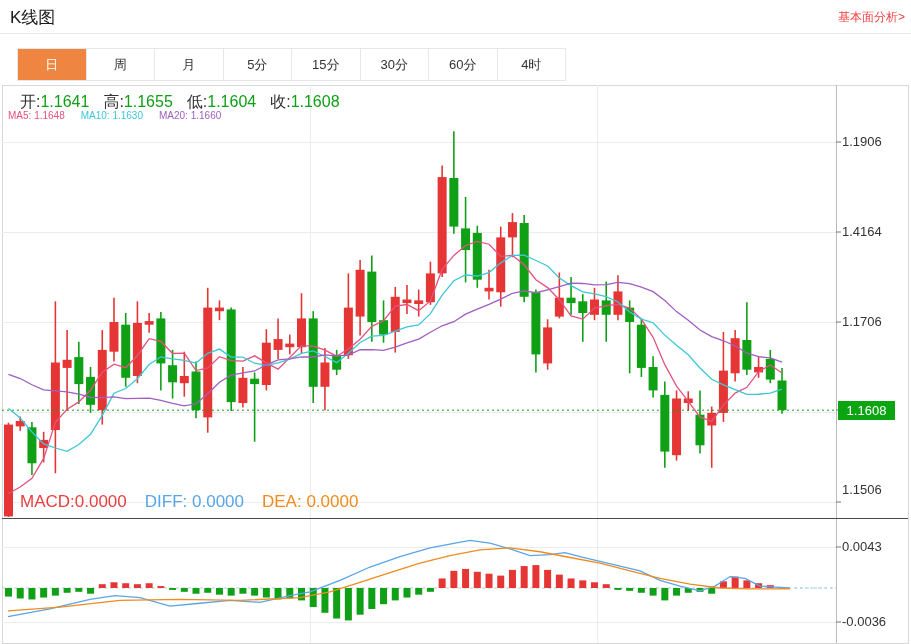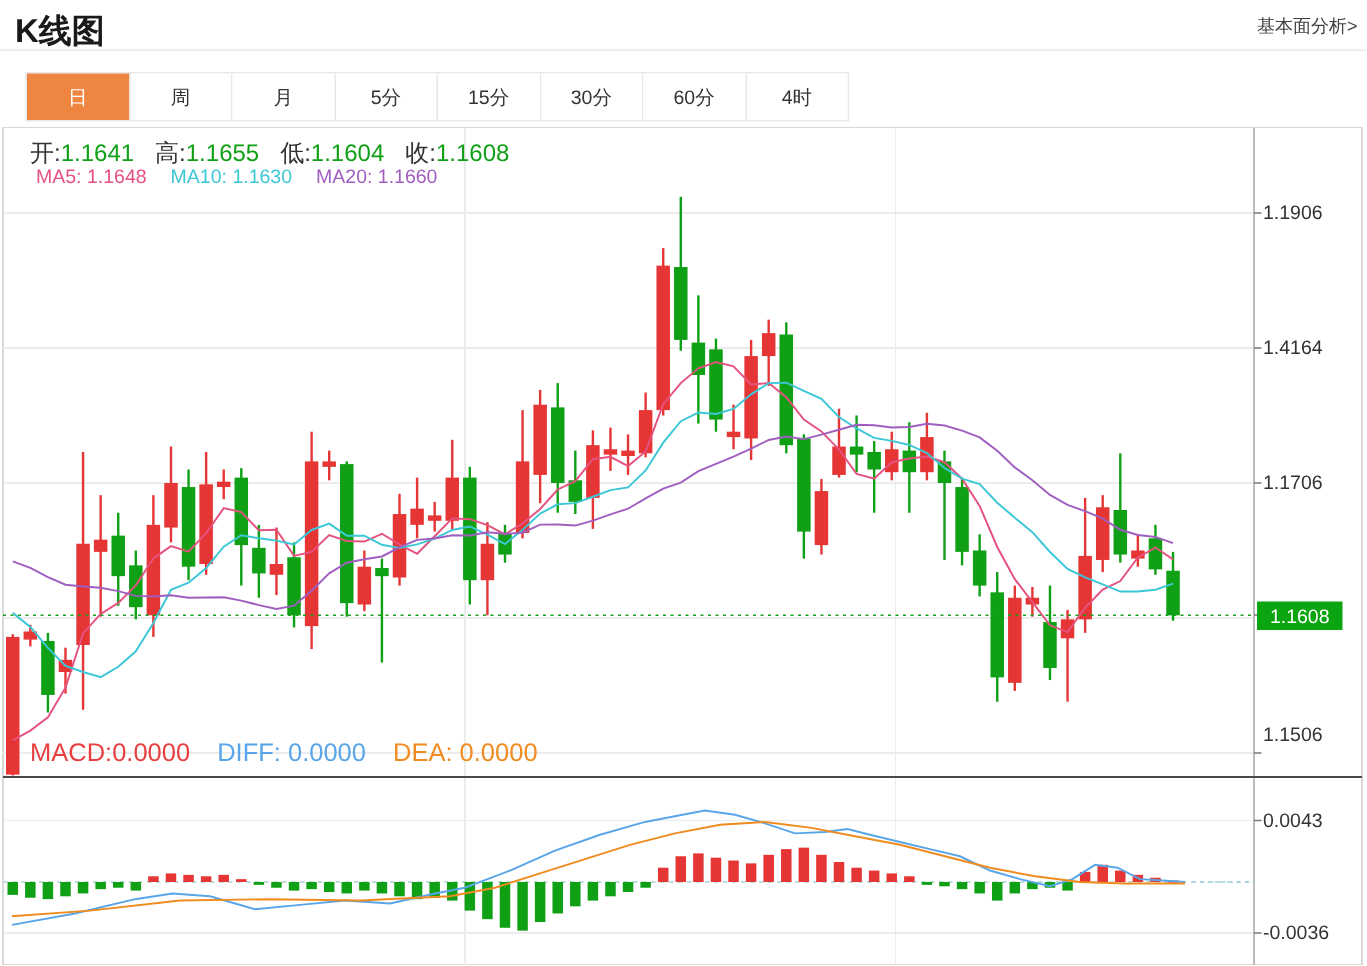--- a/index.html
+++ b/index.html
@@ -1,31 +1,31 @@
 <!DOCTYPE html>
 <html><head>
 <meta charset="utf-8">
 <style>
   html,body{margin:0;padding:0;background:#fff;}
   #app{position:relative;width:911px;height:644px;background:#fff;overflow:hidden;
        font-family:"Liberation Sans","DejaVu Sans",sans-serif;}
-  .title{position:absolute;left:10px;top:6px;font-size:22px;font-weight:bold;color:#1a1a1a;}
-  .fxlink{position:absolute;right:6px;top:9px;font-size:12px;color:#404040;cursor:pointer;}
+  .title{position:absolute;left:10px;top:6px;font-size:17px;font-weight:normal;color:#1a1a1a;}
+  .fxlink{position:absolute;right:6px;top:9px;font-size:12px;color:#ef4444;cursor:pointer;}
   .hdiv{position:absolute;left:0;top:33px;width:911px;height:0;border-top:1px solid #e9e9e9;}
   .tabs{position:absolute;left:17px;top:48px;width:549px;height:33px;display:flex;
         border:1px solid #e7e7e7;box-sizing:border-box;background:#fff;}
   .tab{flex:1 1 0;display:flex;align-items:center;justify-content:center;font-size:13px;
        color:#333;border-right:1px solid #e7e7e7;cursor:pointer;background:#fff;}
   .tab:last-child{border-right:none;}
   .tab.active{background:#ee8540;color:#fff;}
   svg{position:absolute;left:0;top:0;}
   .ovl{position:absolute;z-index:3;white-space:nowrap;}
   .leg1{left:20px;top:92px;font-size:16px;color:#333;}
   .leg1 b{font-weight:normal;color:#0fa016;margin-right:14px;}
-  .leg2{left:24px;top:110px;font-size:13px;}
+  .leg2{left:8px;top:110px;font-size:10px;}
   .leg2 span{margin-right:16px;}
   .ma5c{color:#e5527f;} .ma10c{color:#3cc7d6;} .ma20c{color:#a05fc0;}
   .legm{left:20px;top:492px;font-size:17px;}
   .legm span{margin-right:18px;}
   .mmacd{color:#e84040;} .mdiff{color:#58a5e8;} .mdea{color:#ef8b1f;}
   .ax{left:842px;font-size:13px;color:#333;}
   .ax1{top:134px;} .ax2{top:224px;} .ax3{top:314px;} .ax4{top:482px;}
   .axm1{top:539px;} .axm2{top:614px;}
   .badge{left:838px;top:401px;width:57px;height:19px;background:#0ca512;color:#fff;
          font-size:13px;display:flex;align-items:center;justify-content:center;}

